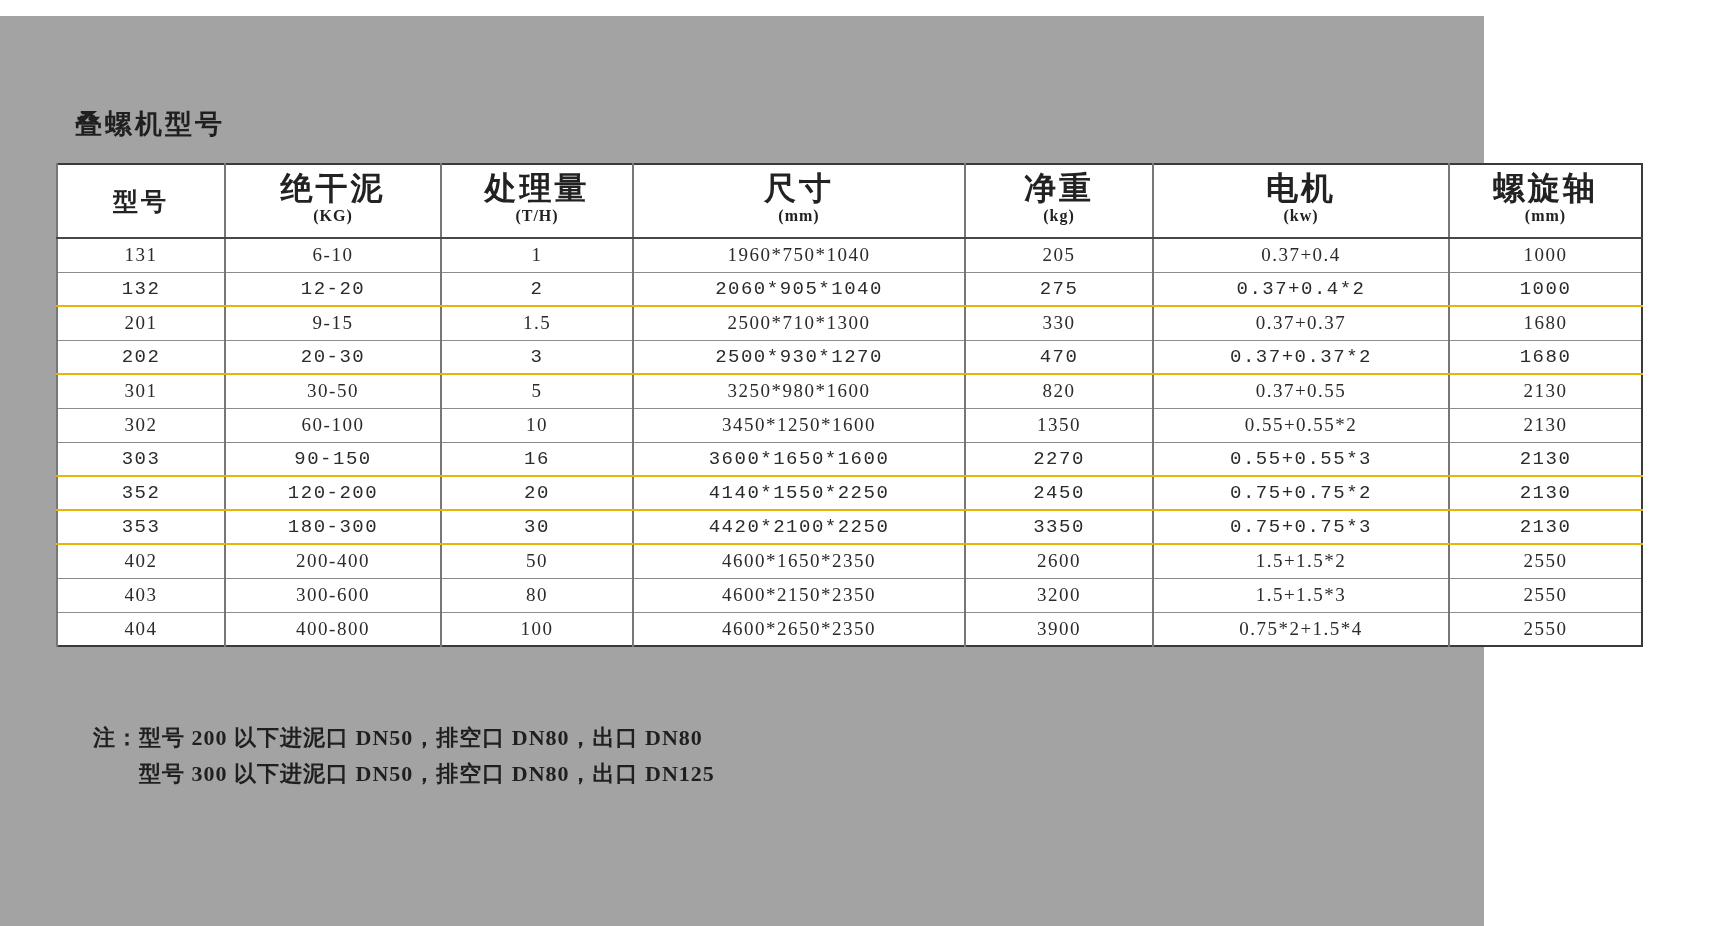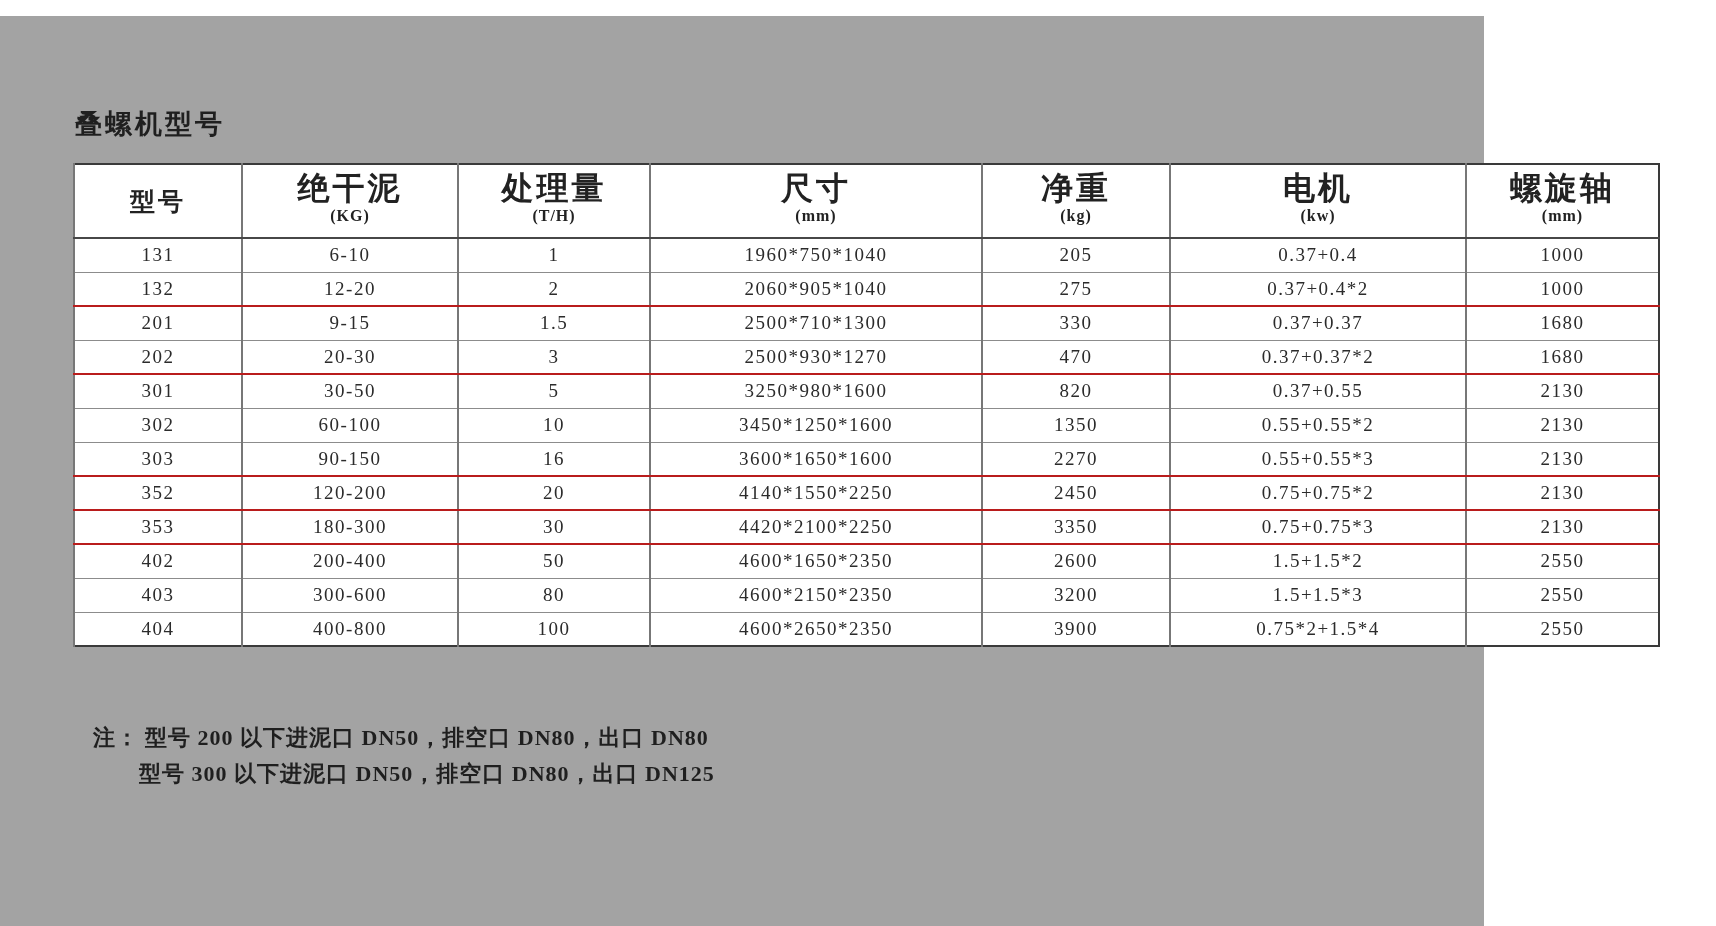--- a/index.html
+++ b/index.html
@@ -17,21 +17,21 @@
     background: #a3a3a3;
     margin-top: 16px;
   }
   .doc-title {
     position: absolute; left: 75px; top: 90px;
     font-size: 27px; font-weight: bold;
     letter-spacing: 3px;
     color: #1f1f1f;
   }
   .table-wrap {
-    position: absolute; left: 73px; top: 147px;
+    position: absolute; left: 56px; top: 147px;
     width: 1585px;
   }
   table.spec {
     width: 1585px;
     border-collapse: collapse;
     table-layout: fixed;
     border: 2px solid #3a3a3a;
   }
   table.spec th, table.spec td {
     border-left: 2px solid #777777;
@@ -51,31 +51,32 @@
   .hdr-label { display: block; font-size: 32px; letter-spacing: 3px; line-height: 30px; }
   .hdr-unit  { display: block; font-size: 16px; letter-spacing: 1px; line-height: 26px; font-weight: bold; }
   .hdr-single { display: block; font-size: 25px; letter-spacing: 3px; }
   table.spec tbody td {
     height: 34px;
     font-size: 19px;
     letter-spacing: 1.5px;
     color: #2b2b2b;
   }
   table.spec tbody tr.group-end td {
-    border-bottom: 2px solid #b91c1c;
+    border-bottom: 2px solid #eab308;
+    font-family: Liberation Mono, monospace;
   }
   .notes {
     position: absolute; left: 93px; top: 704px;
     display: flex;
     font-size: 22px; font-weight: bold;
     color: #1f1f1f;
     line-height: 36px;
     letter-spacing: 1px;
   }
-  .notes .note-lines { display: flex; flex-direction: column; align-items: center; }
+  .notes .note-lines { display: flex; flex-direction: column; }
   .bottom-bar {
     position: absolute; left: 0; bottom: 0;
     width: 1716px; height: 7px;
     background: #000000;
   }
 </style>
 </head>
 <body>
 
 <div class="page">

